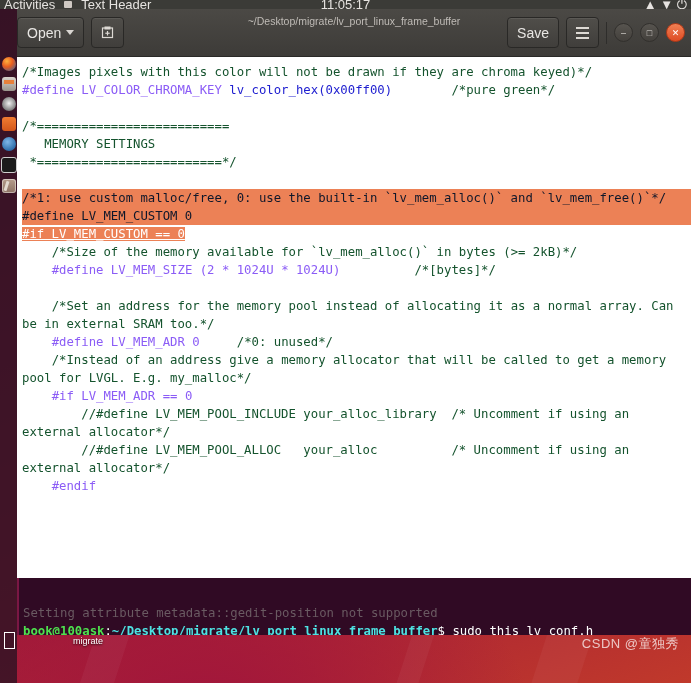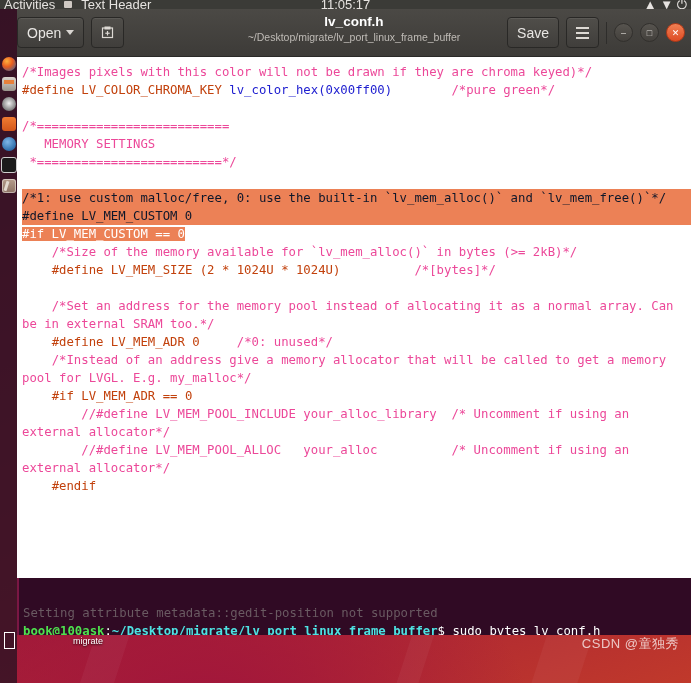--- a/index.html
+++ b/index.html
@@ -98,26 +98,26 @@
   .editor{
     flex:1 1 auto;background:#ffffff;position:relative;overflow:hidden;
     padding:6px 0 0 3px;
   }
   .code{
     font-family:"DejaVu Sans Mono","Liberation Mono",monospace;
     font-size:12.3px;line-height:18px;white-space:pre-wrap;
     color:#2020d0;padding-left:2px;
   }
   .code .ln{display:block;min-height:18px;}
-  .cmt{color:#ec4899;}
-  .pp{color:#c2410c;}
+  .cmt{color:#14532d;}
+  .pp{color:#8b5cf6;}
   .ident{color:#2020d0;}
   .sel{background:#ec8156;color:#ffffff;}
   .sel .cmt,.sel .pp,.sel .pp2,.sel .ident{color:#0f172a;}
-  .sel-box{background:#ec8156;color:#ffffff;display:inline;}
+  .sel-box{background:#ec8156;color:#ffffff;display:inline;text-decoration:underline;}
 
   
   .statusbar{
     flex:0 0 auto;height:26px;background:linear-gradient(#f2f0ee,#e7e4e1);
     border-top:1px solid #cfcbc7;display:flex;align-items:center;
     justify-content:flex-end;gap:26px;padding-right:16px;
     font-size:11.5px;color:#3b3936;
   }
   .sb-item{display:flex;align-items:center;gap:5px;cursor:pointer;}
   .caret-dk{width:0;height:0;border-left:4px solid transparent;border-right:4px solid transparent;border-top:5px solid #5c5955;display:inline-block;}
@@ -191,21 +191,20 @@
           <svg width="15" height="15" viewBox="0 0 15 15">
             <rect x="2.5" y="3" width="10" height="9.5" fill="none" stroke="#ddd9d4" stroke-width="1.2"></rect>
             <rect x="4.5" y="1.5" width="6" height="3" fill="#ddd9d4"></rect>
             <line x1="7.5" y1="6" x2="7.5" y2="10.5" stroke="#ddd9d4" stroke-width="1.2"></line>
             <line x1="5.3" y1="8.25" x2="9.7" y2="8.25" stroke="#ddd9d4" stroke-width="1.2"></line>
           </svg>
         </div>
       </div>
 
       <div class="hb-title">
-        <div class="t1">lv_conf.h</div>
         <div class="t2">~/Desktop/migrate/lv_port_linux_frame_buffer</div>
       </div>
 
       <div class="hb-right">
         <div class="hb-btn">
           <span>Save</span>
         </div>
         <div class="hb-btn hb-iconbtn">
           <span class="menu-lines">
               <i></i>
@@ -246,19 +245,19 @@
         <span class="caret-dk"></span>
       </div>
       <div class="sb-item sb-ins">
         <span>INS</span>
       </div>
     </div>
   </div>
 
   <div class="terminal">
     <div class="term-txt">
-      <span class="t-prev">Setting attribute metadata::gedit-position not supported</span><span class="t-user">book@100ask</span><span class="t-col">:</span><span class="t-path">~/Desktop/migrate/lv_port_linux_frame_buffer</span><span class="t-cmd">$ sudo bytes lv_conf.h</span>
+      <span class="t-prev">Setting attribute metadata::gedit-position not supported</span><span class="t-user">book@100ask</span><span class="t-col">:</span><span class="t-path">~/Desktop/migrate/lv_port_linux_frame_buffer</span><span class="t-cmd">$ sudo this lv_conf.h</span>
     </div>
   </div>
   <div class="cursor-box"></div>
 
   <div class="watermark">CSDN @童独秀</div>
 </div>
 
 </body></html>

